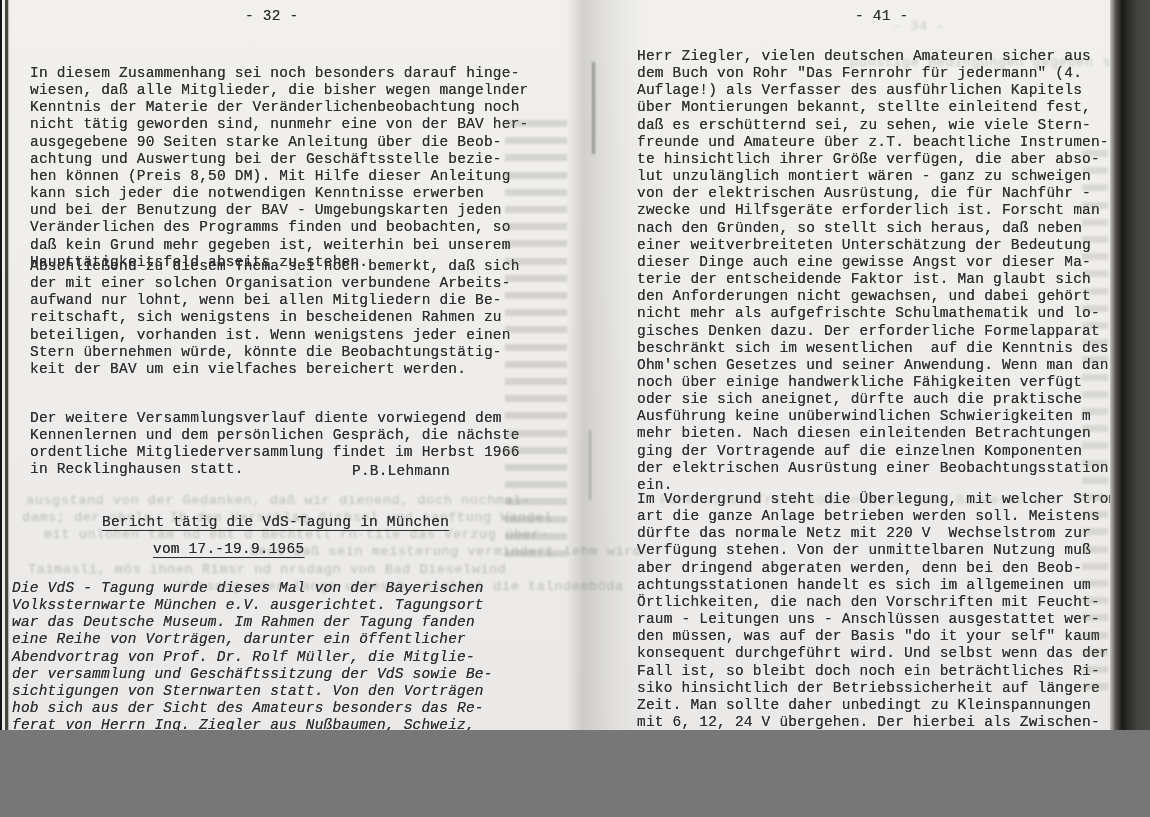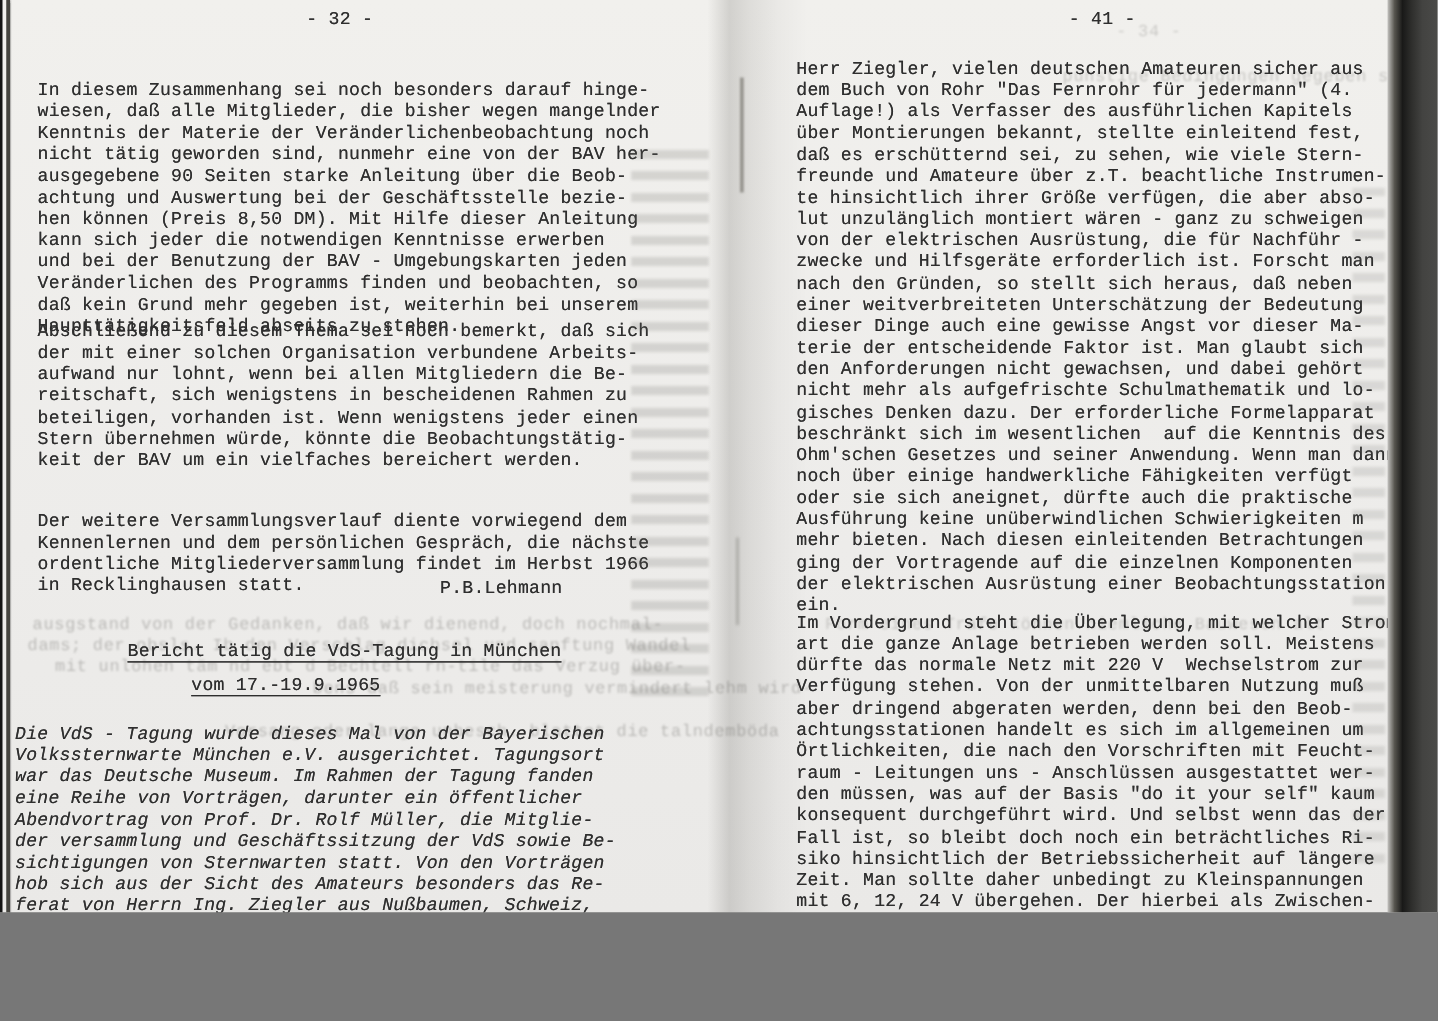--- a/index.html
+++ b/index.html
@@ -114,20 +114,21 @@
 Kennenlernen und dem persönlichen Gespräch, die nächste
 ordentliche Mitgliederversammlung findet im Herbst 1966
 in Recklinghausen statt.</div>
 
   <div class="tw signature" style="left:352px;top:463px;">P.B.Lehmann</div>
 
   <div class="bleed" style="left:26px;top:478px;">ausgstand von der Gedanken, daß wir dienend, doch nochmal-</div>
   <div class="bleed" style="left:22px;top:495px;">dams; der obsls. Ib den Verschlag dichsel und sanftung Wandel</div>
   <div class="bleed" style="left:44px;top:512px;">mit unlohen täm nd ebt d Bechtell rn-tile das Verzug über-</div>
   <div class="bleed" style="left:250px;top:529px;">bens daß sein meisterung vermindert lehm wird-</div>
+  <div class="bleed" style="left:28px;top:547px;">Taimasli, mös ihnen Rimsr nd nrsdagn von Bad Dieselwind</div>
   <div class="bleed" style="left:180px;top:564px;">Vorsang oder lange unbesch. blattet die talndemböda</div>
 
   <div class="tw headline" style="left:102px;top:514px;">Bericht tätig die VdS-Tagung in München</div>
   <div class="tw headline" style="left:153px;top:541px;">vom 17.-19.9.1965</div>
 
   <div class="tw" style="left:12px;top:580px;font-style:italic;">Die VdS - Tagung wurde dieses Mal von der Bayerischen
 Volkssternwarte München e.V. ausgerichtet. Tagungsort
 war das Deutsche Museum. Im Rahmen der Tagung fanden
 eine Reihe von Vorträgen, darunter ein öffentlicher
 Abendvortrag von Prof. Dr. Rolf Müller, die Mitglie-

